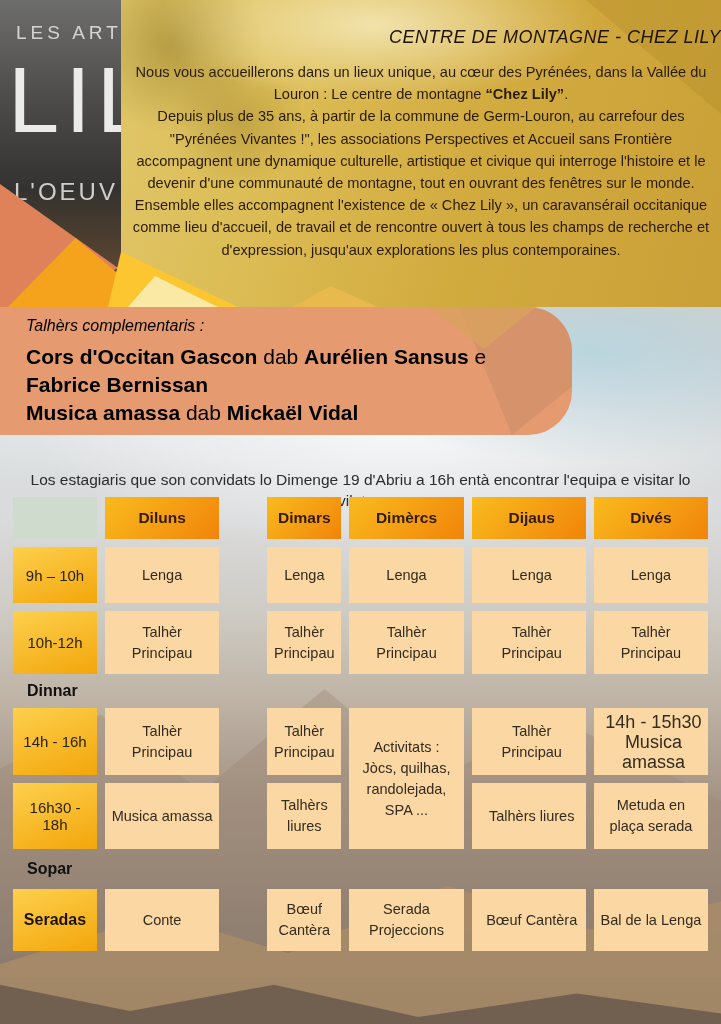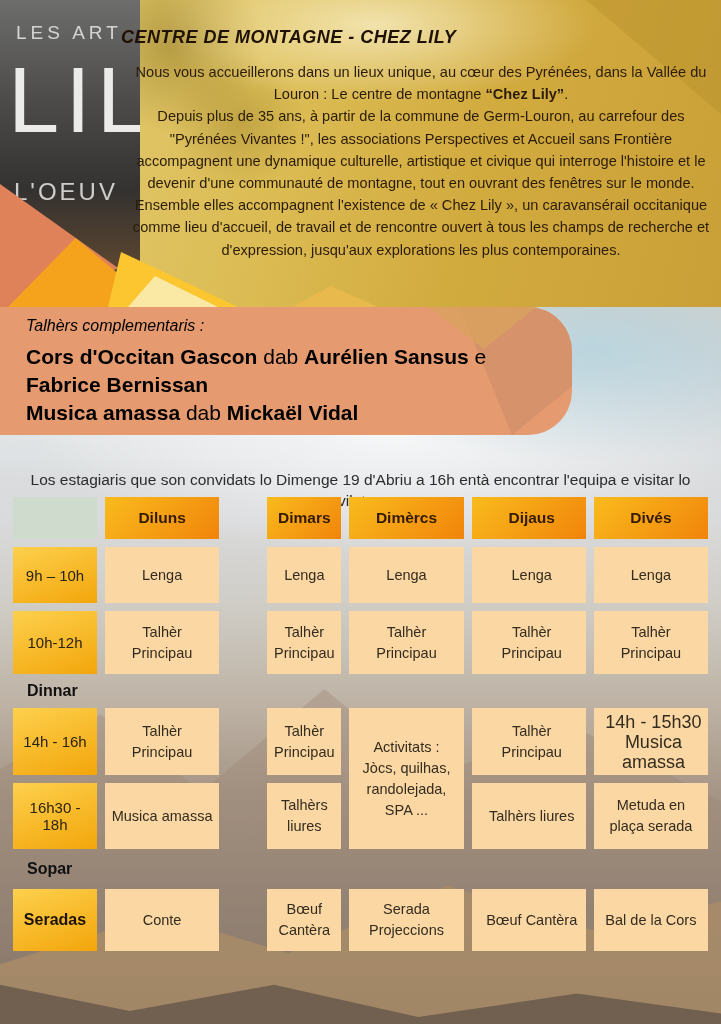--- a/index.html
+++ b/index.html
@@ -37,39 +37,39 @@
       radial-gradient(ellipse 340px 120px at 52% 8%, rgba(248,238,196,.8), rgba(248,238,196,0) 65%),
       radial-gradient(circle 120px at 24% 14%, rgba(128,104,24,.45), rgba(128,104,24,0) 75%),
       radial-gradient(circle 90px at 33% 40%, rgba(140,112,28,.35), rgba(140,112,28,0) 75%),
       linear-gradient(105deg,#e4cd79 0%,#dcbd55 38%,#d2ab3f 65%,#c9a037 100%);
   }
   .roof-shade{
     position:absolute;right:0;top:0;width:300px;height:190px;opacity:.45;background:#b9912c;
     clip-path:polygon(55% 0,100% 0,100% 60%);
   }
   .sign-photo{
-    position:absolute;left:0;top:0;width:140px;height:307px;overflow:hidden;
+    position:absolute;left:0;top:0;width:121px;height:307px;overflow:hidden;
     background:linear-gradient(180deg,#6d6d6b 0%,#4a4947 35%,#343230 62%,#50402f 80%,#6e5038 100%);
     color:#f4f4f2;
   }
   .sign-line1{position:absolute;left:16px;top:22px;font-size:19px;letter-spacing:4px;opacity:.78;white-space:nowrap;}
   .sign-line2{position:absolute;left:8px;top:48px;font-size:92px;font-weight:400;letter-spacing:6px;opacity:.95;white-space:nowrap;}
   .sign-line3{position:absolute;left:14px;top:178px;font-size:24px;letter-spacing:3px;opacity:.8;white-space:nowrap;}
   .tri{position:absolute;}
   .tri-salmon{left:0;top:170px;width:118px;height:140px;background:#df8259;clip-path:polygon(0 10%,100% 70%,30% 100%,0 100%);}
   .tri-orange{left:8px;top:238px;width:150px;height:69px;background:#f5a21d;clip-path:polygon(45% 0,100% 100%,0 100%);}
   .tri-yellow{left:108px;top:252px;width:130px;height:55px;background:#fbc62f;clip-path:polygon(10% 0,100% 100%,0 100%);}
   .tri-pale{left:128px;top:276px;width:90px;height:31px;background:#fae8a5;clip-path:polygon(30% 0,100% 100%,0 100%);}
   .tri-band-a{left:292px;top:286px;width:86px;height:21px;background:#e8b94c;clip-path:polygon(45% 0,100% 100%,0 100%);}
   .tri-band-b{left:428px;top:307px;width:108px;height:42px;background:#d9a160;clip-path:polygon(0 0,100% 0,52% 100%);opacity:.9;}
   
   .header-right{position:absolute;left:121px;top:0;width:600px;height:307px;}
   .doc-title{
-    margin:27px 0 0 0;text-align:left;
-    font-size:18px;font-weight:bold;font-style:italic;letter-spacing:.5px;color:#1f1204;
+    margin:27px 0 0 0;text-align:right;
+    font-size:18px;font-weight:normal;font-style:italic;letter-spacing:.5px;color:#1f1204;
   }
   .intro{
     margin:13px auto 0 auto;width:592px;text-align:center;
     font-size:14.6px;line-height:22.2px;color:#2b1c09;
   }
   .intro b{font-weight:bold;}
   
   .orange-band{
     position:absolute;left:0;top:307px;width:572px;height:128px;
     background:#e59a6f;border-radius:0 44px 44px 0;
@@ -200,14 +200,14 @@
   <div class="scell dcell gr6 gc5">Talhèrs liures</div>
   <div class="scell dcell gr6 gc6">Metuda en plaça serada</div>
 
   <div class="label-row gr7">Sopar</div>
 
   <div class="scell tcell bold-time gr8 gc1">Seradas</div>
   <div class="scell dcell gr8 gc2">Conte</div>
   <div class="scell dcell gr8 gc3">Bœuf Cantèra</div>
   <div class="scell dcell gr8 gc4">Serada Projeccions</div>
   <div class="scell dcell gr8 gc5">Bœuf Cantèra</div>
-  <div class="scell dcell gr8 gc6">Bal de la Cors</div>
+  <div class="scell dcell gr8 gc6">Bal de la Lenga</div>
 </div>
 
 </body></html>

